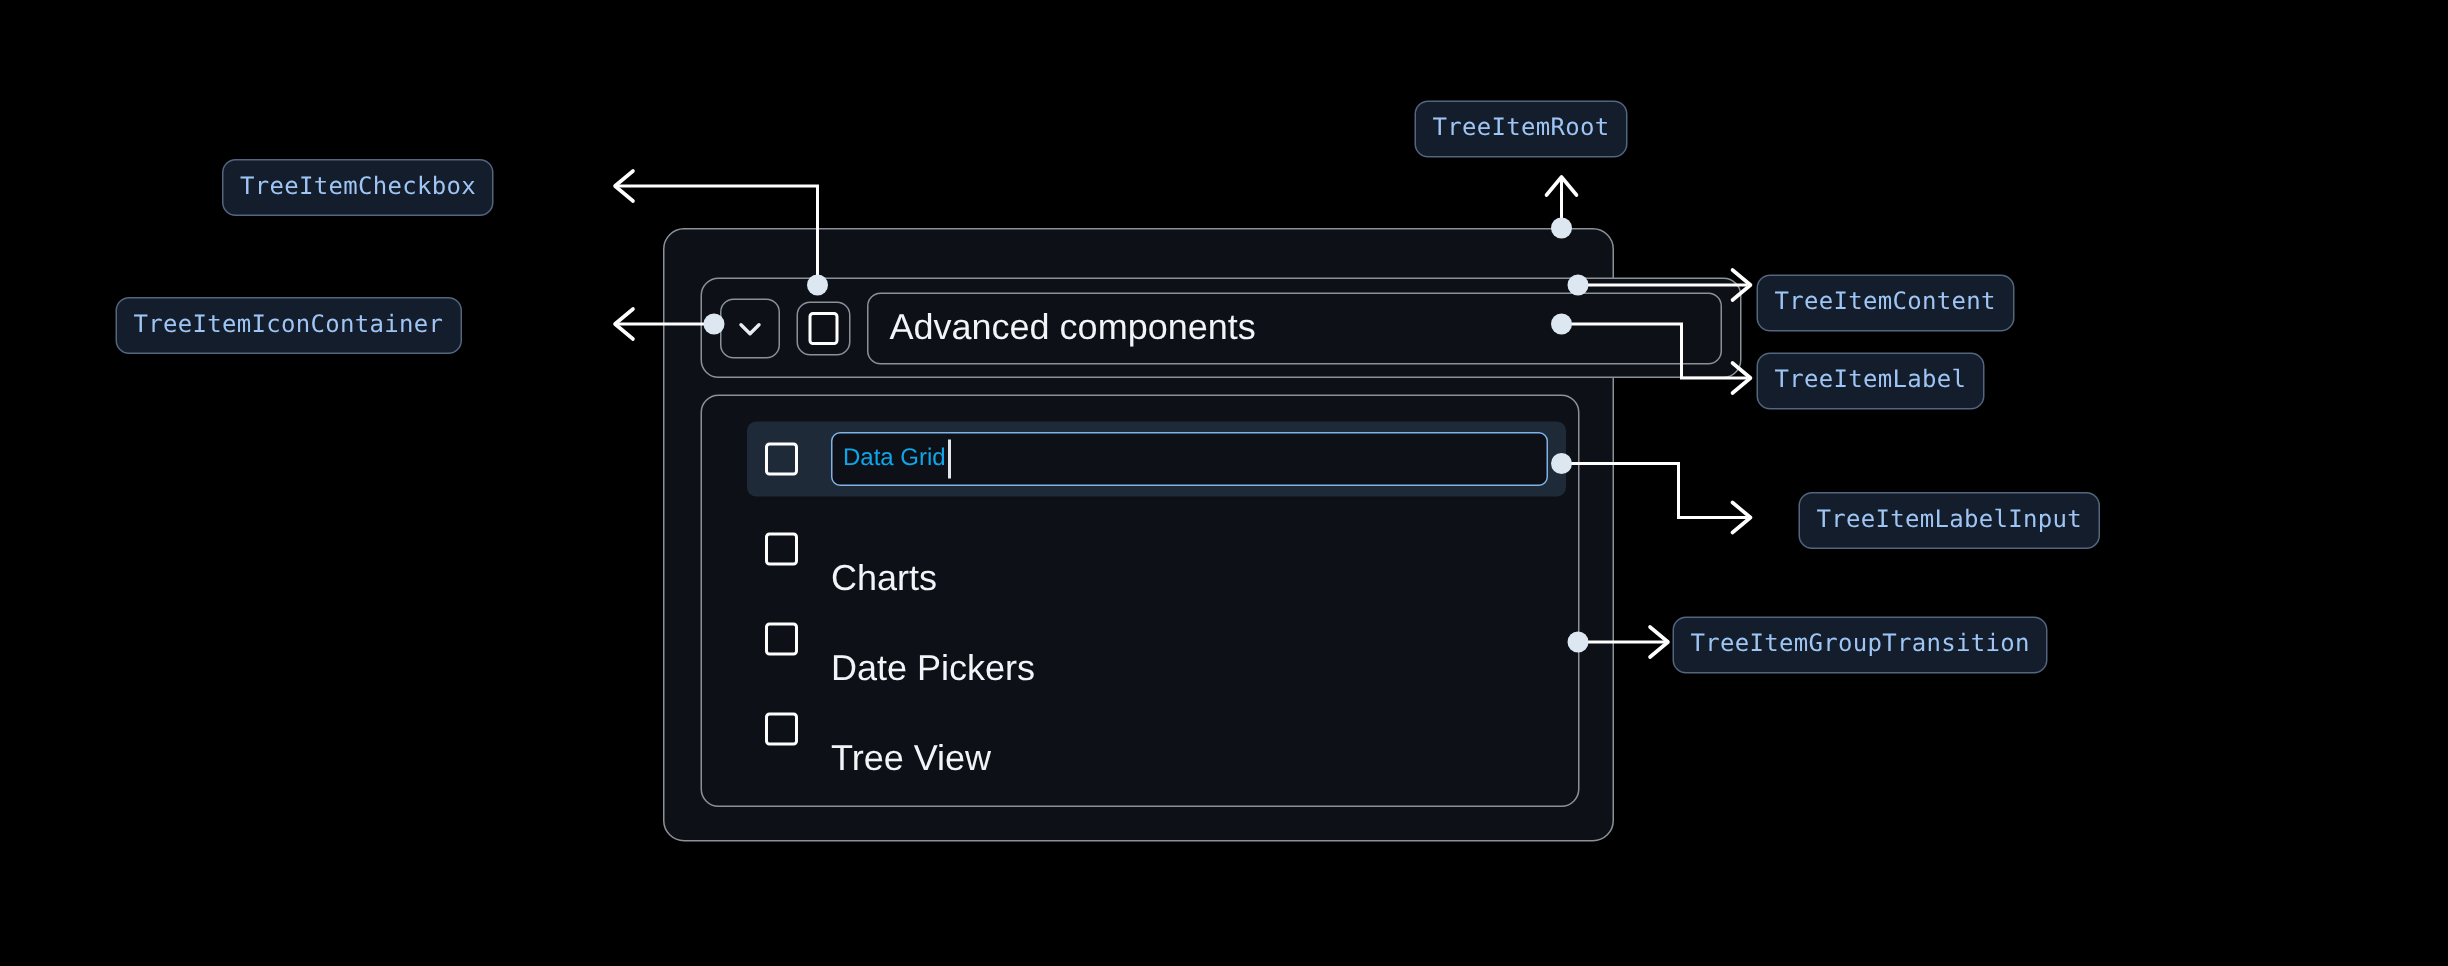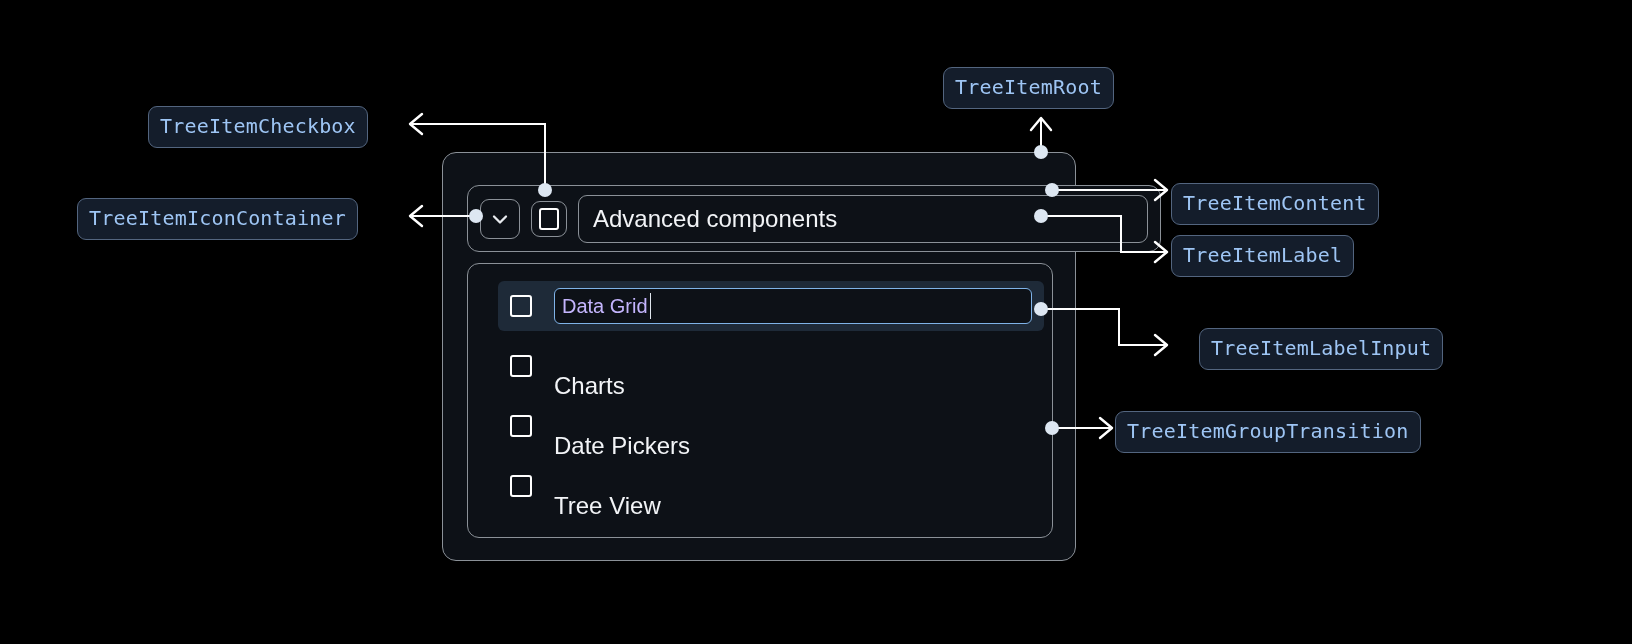--- a/index.html
+++ b/index.html
@@ -12,21 +12,21 @@
   #stage{ position:absolute; inset:0; }
 
   
   .badge{
     position:absolute;
     background:#141d2b;
     border:1px solid #53657f;
     border-radius:9px;
     color:#9ec5f4;
     font-family:"DejaVu Sans Mono","Liberation Mono",monospace;
-    font-size:20px;
+    font-size:16px;
     letter-spacing:0.2px;
     line-height:1;
     padding:9px 11px 11px 11px;
     white-space:nowrap;
     z-index:40;
   }
 
   
   #wires{ position:absolute; inset:0; z-index:30; pointer-events:none; }
 
@@ -125,22 +125,22 @@
     flex:1 1 auto;
     height:36px;
     margin-right:12px;
     background:#0d1117;
     border:1.5px solid #7fb3e8;
     border-radius:6px;
     display:flex; align-items:center;
     padding:0 7px;
   }
   .row-input .txt{
-    color:#c4b5fd;
-    font-size:20px;
+    color:#0ea5e9;
+    font-size:16px;
     font-family:"Liberation Sans", sans-serif;
   }
   .caret{
     display:inline-block;
     width:1.5px; height:26px;
     background:#dfe6ee;
     margin-left:2px;
   }
 </style>
 </head>

